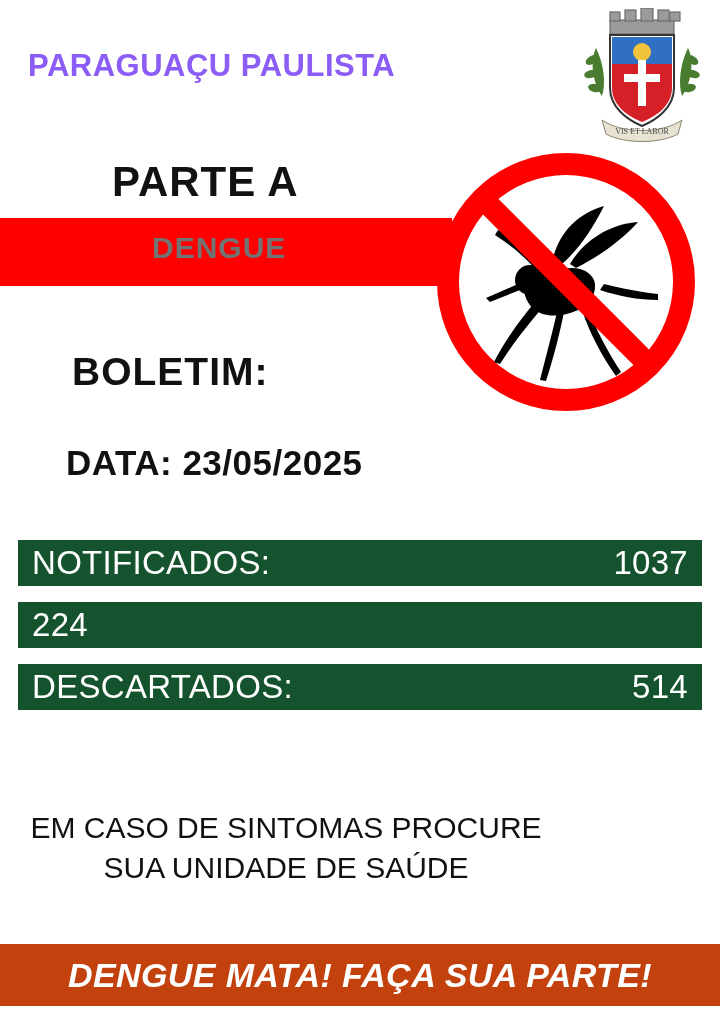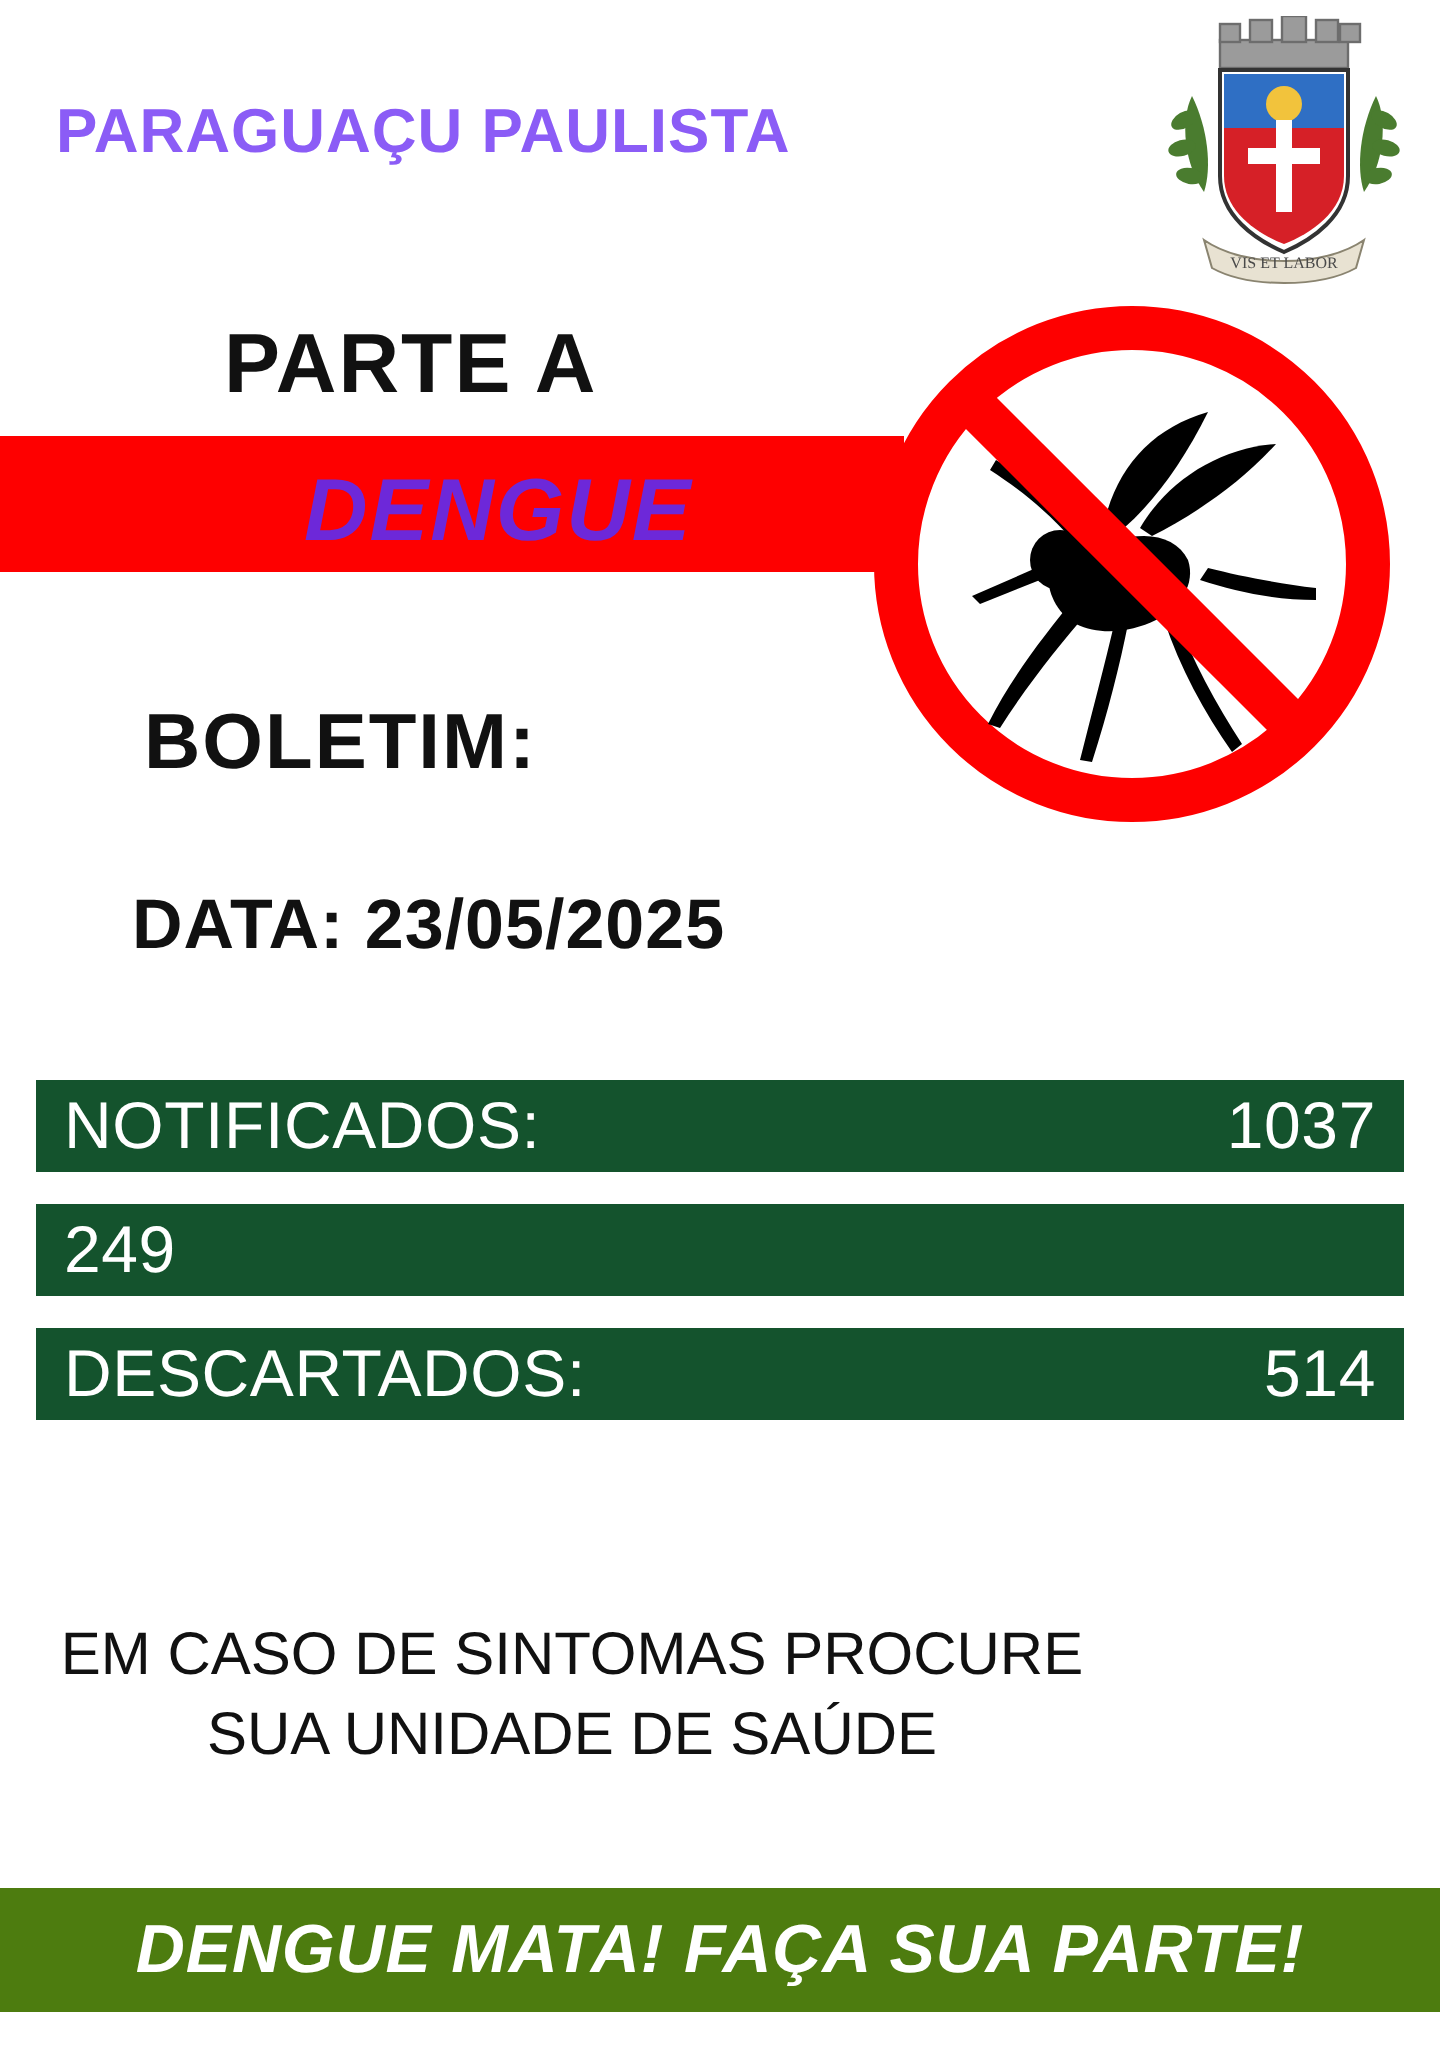--- a/index.html
+++ b/index.html
@@ -52,25 +52,24 @@
     top: 218px;
     left: 0;
     width: 452px;
     height: 68px;
     background: #fe0000;
   }
   .dengue-word {
     position: absolute;
     top: 231px;
     left: 152px;
-    font-size: 44px;
-    font-weight: bold;
-    color: #6d28d9;
+    font-size: 30px;
+    font-weight: bold;
+    color: #737373;
     letter-spacing: 1px;
-    font-style: italic;
   }
 
   
   .mosquito-sign {
     position: absolute;
     top: 148px;
     left: 432px;
     width: 268px;
     height: 268px;
   }
@@ -135,21 +134,21 @@
     line-height: 1.32;
   }
 
   
   .footer-band {
     position: absolute;
     left: 0;
     bottom: 18px;
     width: 720px;
     height: 62px;
-    background: #4d7c0f;
+    background: #c2410c;
     display: flex;
     align-items: center;
     justify-content: center;
     margin-top: 12px;
   }
   .footer-text {
     color: #ffffff;
     font-size: 34px;
     font-weight: bold;
     letter-spacing: 0.4px;
@@ -237,21 +236,21 @@
 
 <div class="boletim">BOLETIM:</div>
 <div class="data-line">DATA: 23/05/2025</div>
 
 <div class="stats">
   <div class="stat-row">
     <span class="stat-label">NOTIFICADOS:</span>
     <span class="stat-value">1037</span>
   </div>
   <div class="stat-row">
-    <span class="stat-value">249</span>
+    <span class="stat-value">224</span>
   </div>
   <div class="stat-row">
     <span class="stat-label">DESCARTADOS:</span>
     <span class="stat-value">514</span>
   </div>
 </div>
 
 <div class="advice">
   <div>EM CASO DE SINTOMAS PROCURE</div>
   <div>SUA UNIDADE DE SAÚDE</div>

